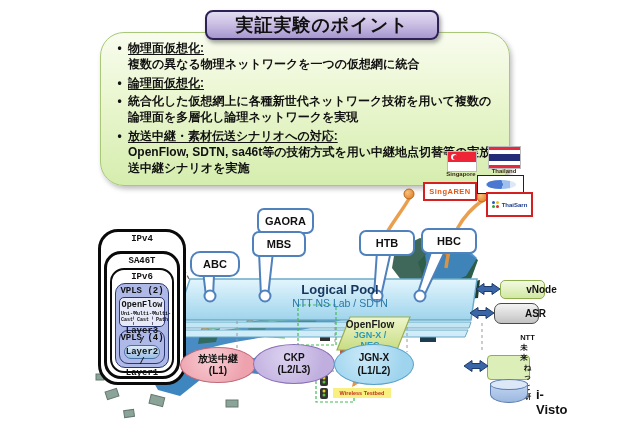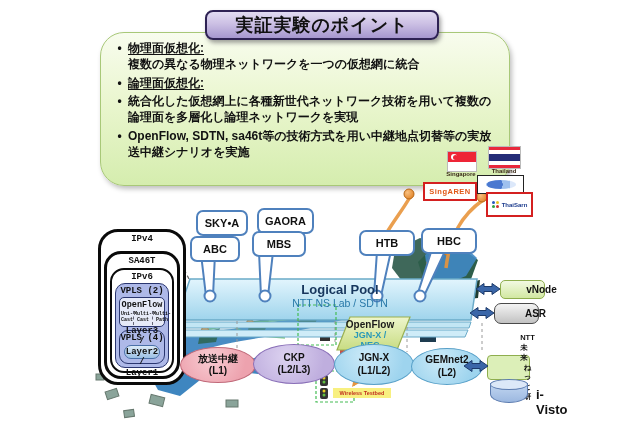--- a/index.html
+++ b/index.html
@@ -64,21 +64,21 @@
   .n-layers{left:4px;right:4px;top:14px;bottom:4px;border:1px solid #4a70a8;border-radius:7px;
      background:linear-gradient(180deg,#dcebf8 0%,#b8d2ec 55%,#9cc0e4 100%);
      display:flex;flex-direction:column;justify-content:center;gap:1px;
      font-size:9px;text-align:center;}
 
   
   .co{z-index:5;background:#fff;border:2px solid #4f81bd;border-radius:7px;
       display:flex;align-items:center;justify-content:center;
       font-size:11px;font-weight:bold;}
   .co-skya{left:196px;top:210px;width:48px;height:22px;}
-  .co-abc{left:190px;top:236px;width:46px;height:22px;}
+  .co-abc{left:190px;top:251px;width:46px;height:22px;border-radius:10px;}
   .co-gaora{left:257px;top:208px;width:53px;height:22px;}
   .co-mbs{left:252px;top:231px;width:50px;height:22px;}
   .co-htb{left:359px;top:230px;width:52px;height:22px;}
   .co-hbc{left:421px;top:228px;width:52px;height:22px;}
 
   
   .pool-text{left:255px;top:282px;width:170px;z-index:4;text-align:center;}
   .pool-l1{font-size:13px;font-weight:bold;color:#17365d;}
   .pool-l2{font-size:10.5px;color:#2878a8;}
   .ofj-text{left:339px;top:319px;width:62px;z-index:5;text-align:center;line-height:1.12;}
@@ -258,20 +258,21 @@
     </div>
     <div class="bullet">
       <span class="mk">•</span>
       <span class="bd">
         <span class="bbody">統合化した仮想網上に各種新世代ネットワーク技術を用いて複数の論理面を多層化し論理ネットワークを実現</span>
       </span>
     </div>
     <div class="bullet">
       <span class="mk">•</span>
       <span class="bd">
+        <span class="bhead">放送中継・素材伝送シナリオへの対応:</span>
         <span class="bbody">OpenFlow, SDTN, sa46t等の技術方式を用い中継地点切替等の実放送中継シナリオを実施</span>
       </span>
     </div>
   </div>
 
   <div class="abs title-box">実証実験のポイント</div>
 
   <div class="abs flag-sg">
     <div class="red"></div>
       <div class="cres"></div>
@@ -320,21 +321,20 @@
                 <div>Layer2 /</div>
                 <div>Layer1</div>
               </div>
             </div>
           </div>
         </div>
       </div>
     </div>
   </div>
 
-  <div class="abs co co-skya">SKY•A</div>
   <div class="abs co co-abc">ABC</div>
   <div class="abs co co-gaora">GAORA</div>
   <div class="abs co co-mbs">MBS</div>
   <div class="abs co co-htb">HTB</div>
   <div class="abs co co-hbc">HBC</div>
 
   <div class="abs pool-text">
     <div class="pool-l1">Logical Pool</div>
     <div class="pool-l2">NTT NS Lab / SDTN</div>
   </div>
@@ -349,24 +349,20 @@
     <div>(L1)</div>
   </div>
   <div class="abs ell ell-ckp">
     <div>CKP</div>
     <div>(L2/L3)</div>
   </div>
   <div class="abs ell ell-jgnx">
     <div>JGN-X</div>
     <div>(L1/L2)</div>
   </div>
-  <div class="abs ell ell-gemnet">
-    <div>GEMnet2</div>
-    <div>(L2)</div>
-  </div>
 
   <div class="abs rbox r-vnode">vNode</div>
   <div class="abs rbox r-asr">ASR</div>
   <div class="abs rbox r-ntt">
     <div>NTT未来</div>
     <div>ねっと研</div>
   </div>
   <div class="abs ivisto">
     <div class="cyl-body"></div>
     <div class="cyl-top"></div>

